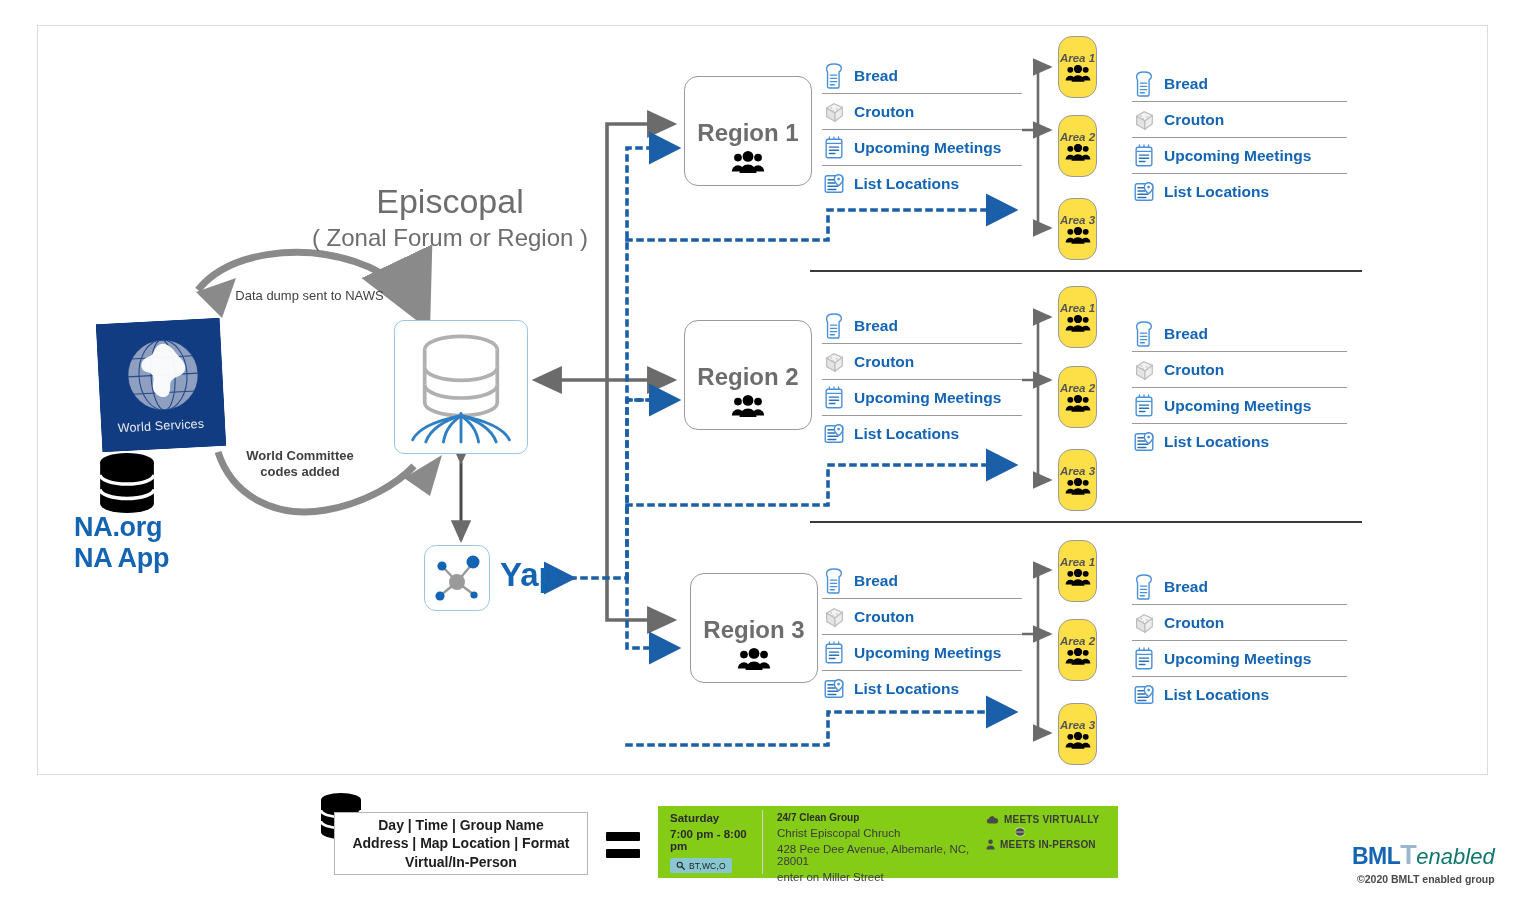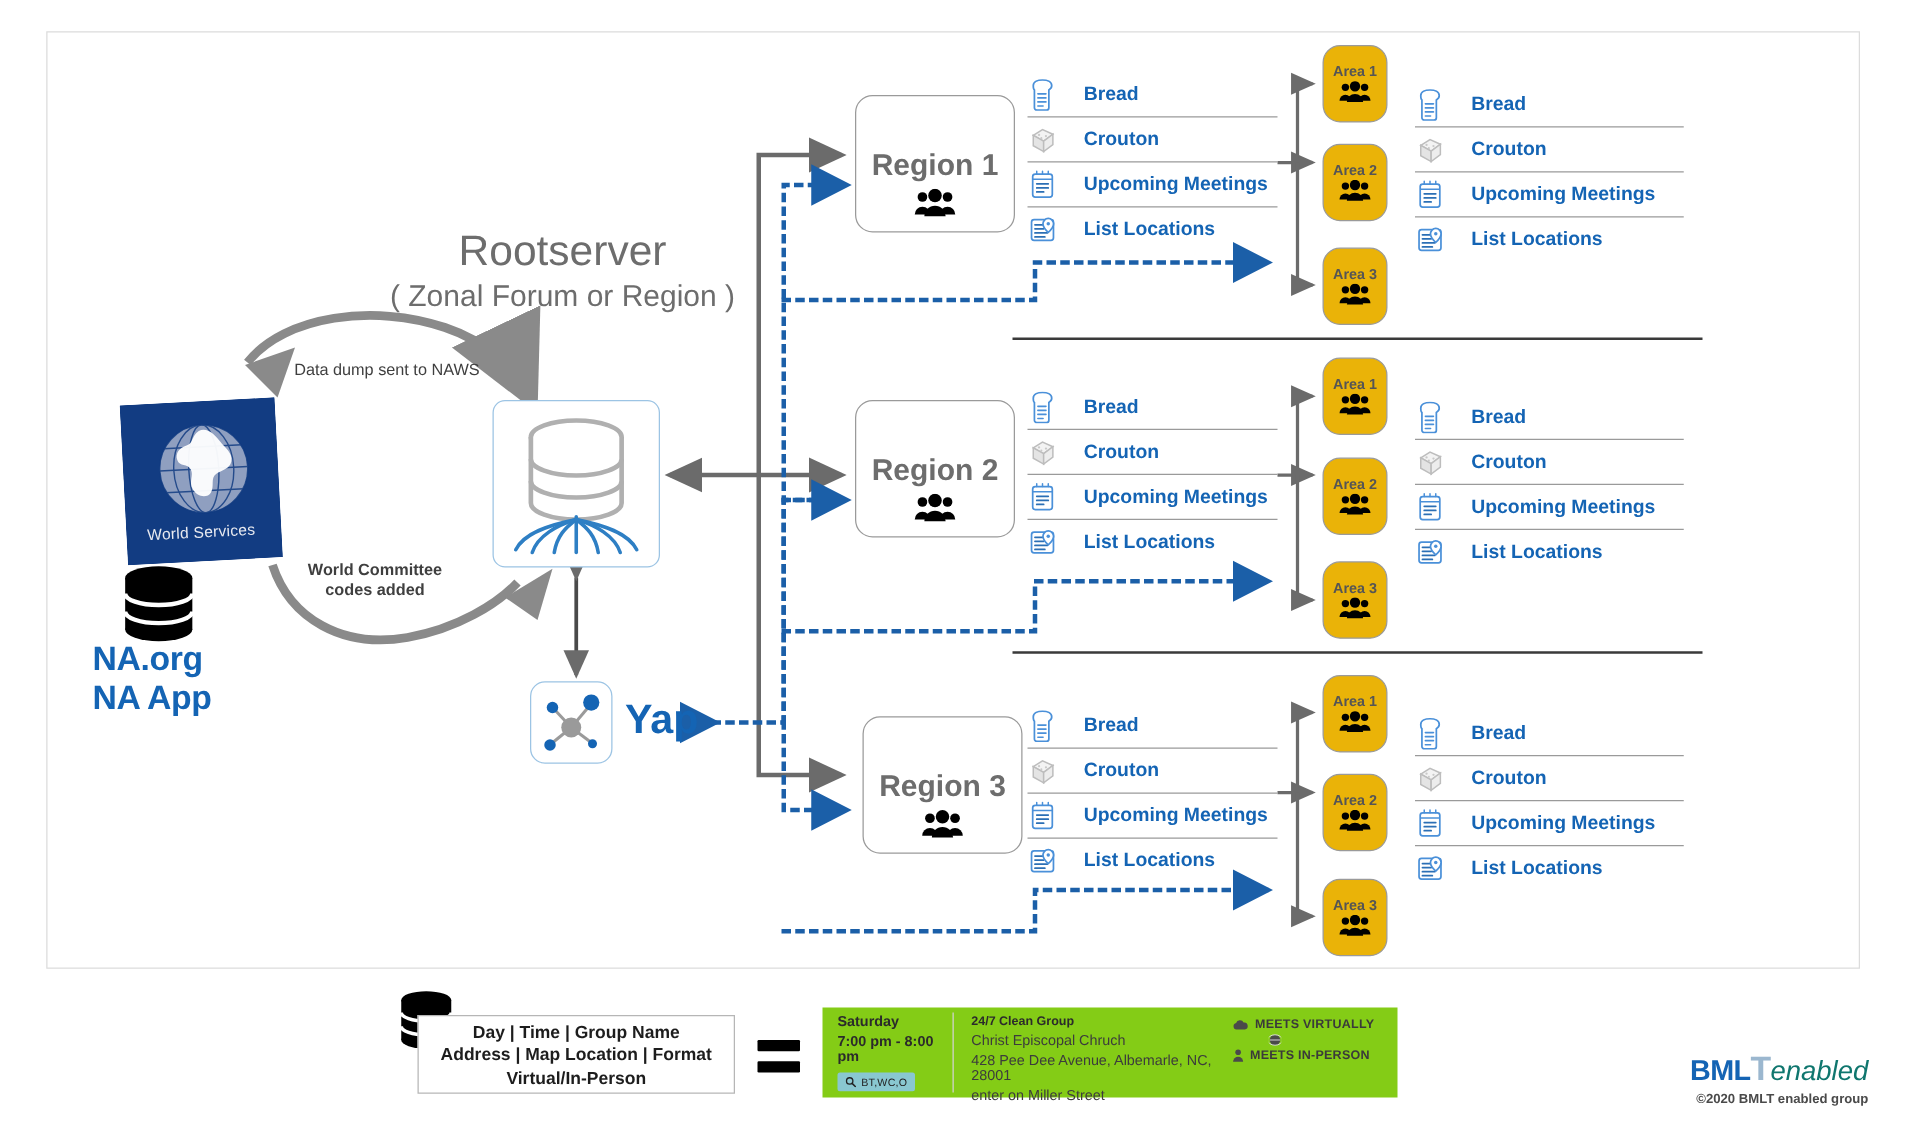--- a/index.html
+++ b/index.html
@@ -82,33 +82,33 @@
     border:1.5px solid #9a9a9a; border-radius:14px; background:#fff;
     display:flex; flex-direction:column; align-items:center; justify-content:center; gap:4px;
   }
   .region-box .rname{ font-size:24px; font-weight:700; color:#6d6d6d; white-space:nowrap;margin-top:32px;}
   .region-box .picon{ width:34px; height:24px; }
 
   
   .svc-list{ position:absolute; width:200px; }
   .svc-list.wide{ width:215px; }
   .svc-row{
-    height:36px; display:flex; align-items:center; gap:21px;
+    height:36px; display:flex; align-items:center; gap:8px;
     border-bottom:1.2px solid #9a9a9a;
     text-align:right;
   }
   .svc-row:last-child{ border-bottom:none; }
   .svc-row .sico{ width:24px; height:26px; flex:0 0 24px; }
   .svc-row .slab{ font-size:15.5px; font-weight:700; color:#1464b4; white-space:nowrap; }
 
   
   .area-box{
-    position:absolute; width:52px; height:62px;
-    border:1.2px solid #9a9a9a; border-radius:14px; background:#eab308;
-    display:flex; flex-direction:column; align-items:center; justify-content:center; gap:1px;
+    position:absolute; width:39px; height:62px;
+    border:1.2px solid #9a9a9a; border-radius:14px; background:#fde047;
+    display:flex; flex-direction:column; align-items:center; justify-content:center; gap:1px;font-style:italic;
   }
   .area-box .aname{ font-size:11.5px; font-weight:700; color:#555; }
   .area-box .picon{ width:26px; height:18px; }
 
   
   .grp-sep{ position:absolute; height:0; border-top:2.2px solid #3a3a3a; }
 
   
   .legend-db{ position:absolute; left:318px; top:792px; width:46px; height:48px; }
   .legend-box{
@@ -210,21 +210,21 @@
     <path d="M1038,317 L1050,317" fill="none" stroke="#6b6b6b" stroke-width="2.6" marker-end="url(#ahs)"></path>
     <path d="M1038,380 L1050,380" fill="none" stroke="#6b6b6b" stroke-width="2.6" marker-end="url(#ahs)"></path>
     <path d="M1038,380 L1038,480 L1050,480" fill="none" stroke="#6b6b6b" stroke-width="2.6" marker-end="url(#ahs)"></path>
 
     <path d="M1022,634 L1038,634 L1038,570" fill="none" stroke="#6b6b6b" stroke-width="2.6"></path>
     <path d="M1038,570 L1050,570" fill="none" stroke="#6b6b6b" stroke-width="2.6" marker-end="url(#ahs)"></path>
     <path d="M1038,634 L1050,634" fill="none" stroke="#6b6b6b" stroke-width="2.6" marker-end="url(#ahs)"></path>
     <path d="M1038,634 L1038,733 L1050,733" fill="none" stroke="#6b6b6b" stroke-width="2.6" marker-end="url(#ahs)"></path>
   </svg>
 
-  <div class="rs-title">Rootserver</div>
+  <div class="rs-title">Episcopal</div>
   <div class="rs-sub">( Zonal Forum or Region )</div>
 
   <div class="cyc-lbl top">Data dump sent to NAWS</div>
   <div class="cyc-lbl bot">World Committee
 codes added</div>
 
   <div class="stamp">
     <div class="paper"></div>
     <svg class="globe" viewBox="0 0 100 100">
       <circle cx="50" cy="50" r="44" fill="#8f9fc0"></circle>

